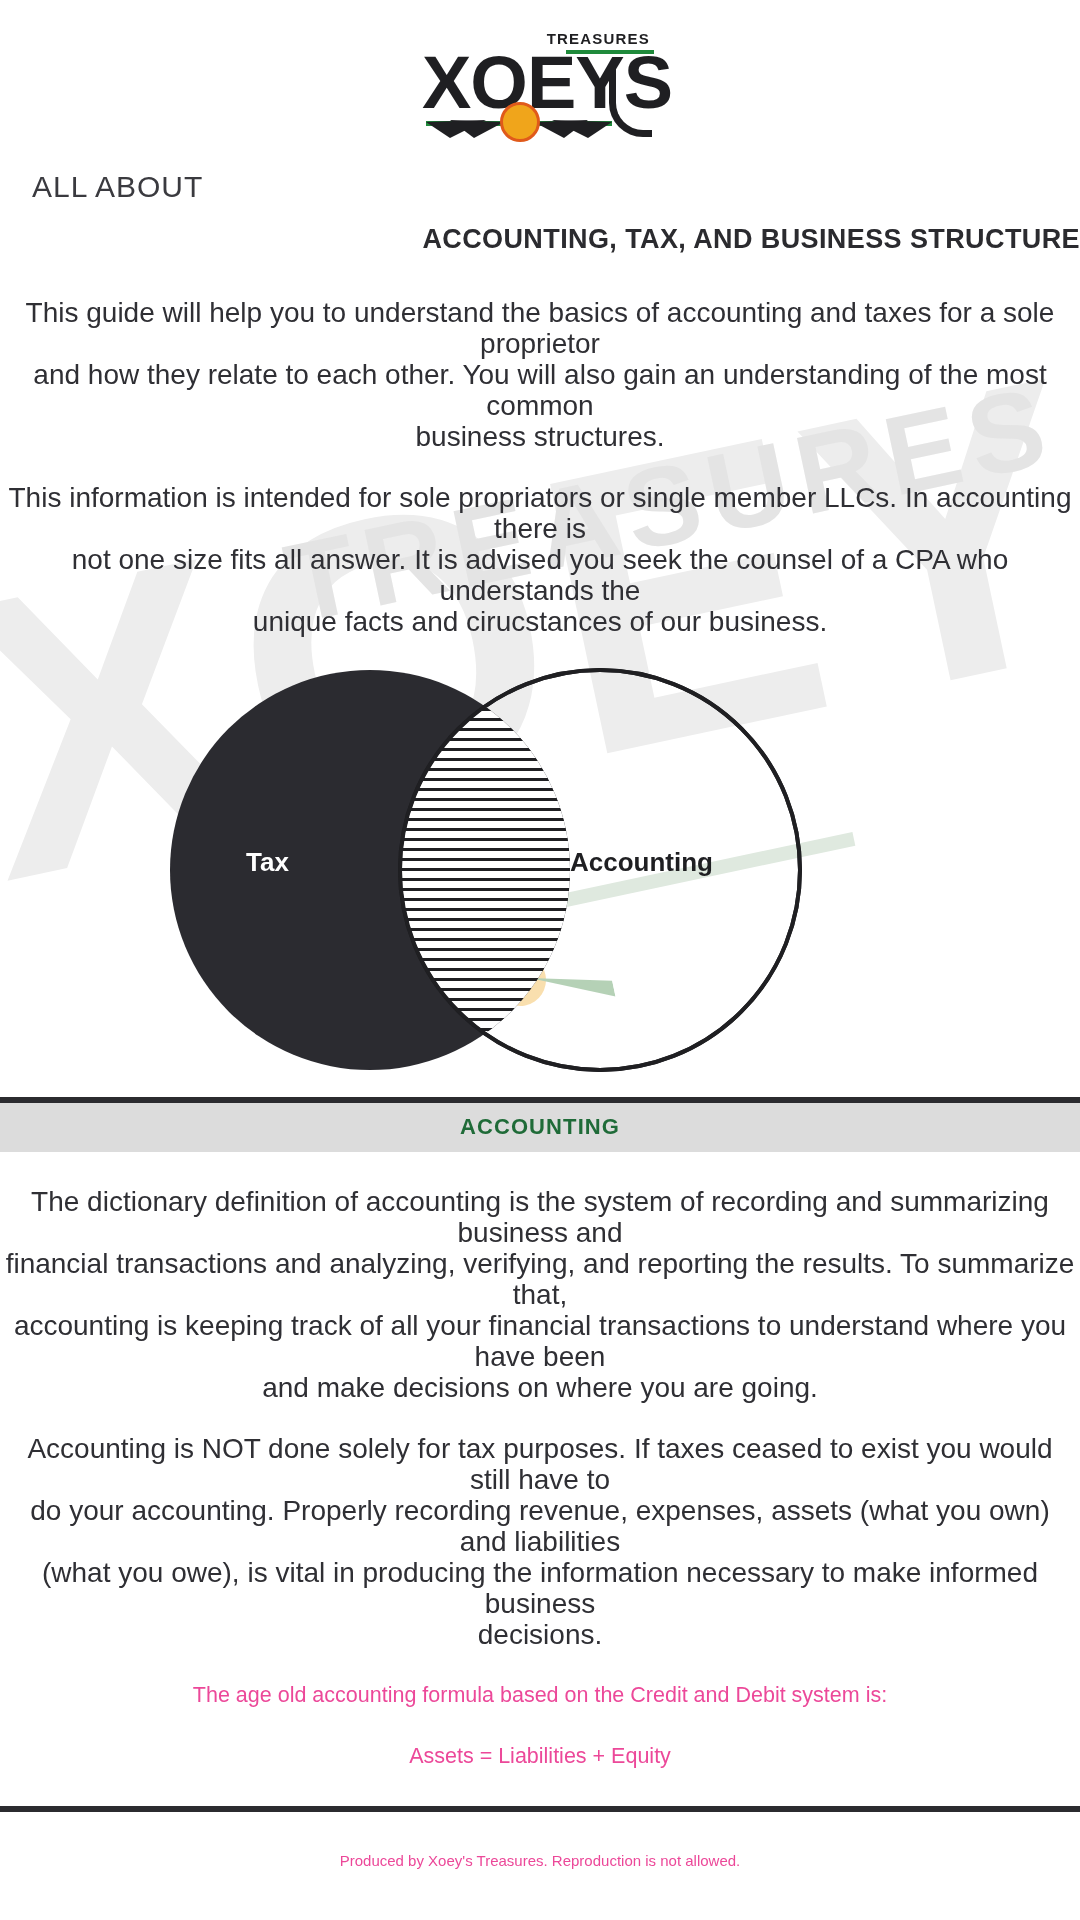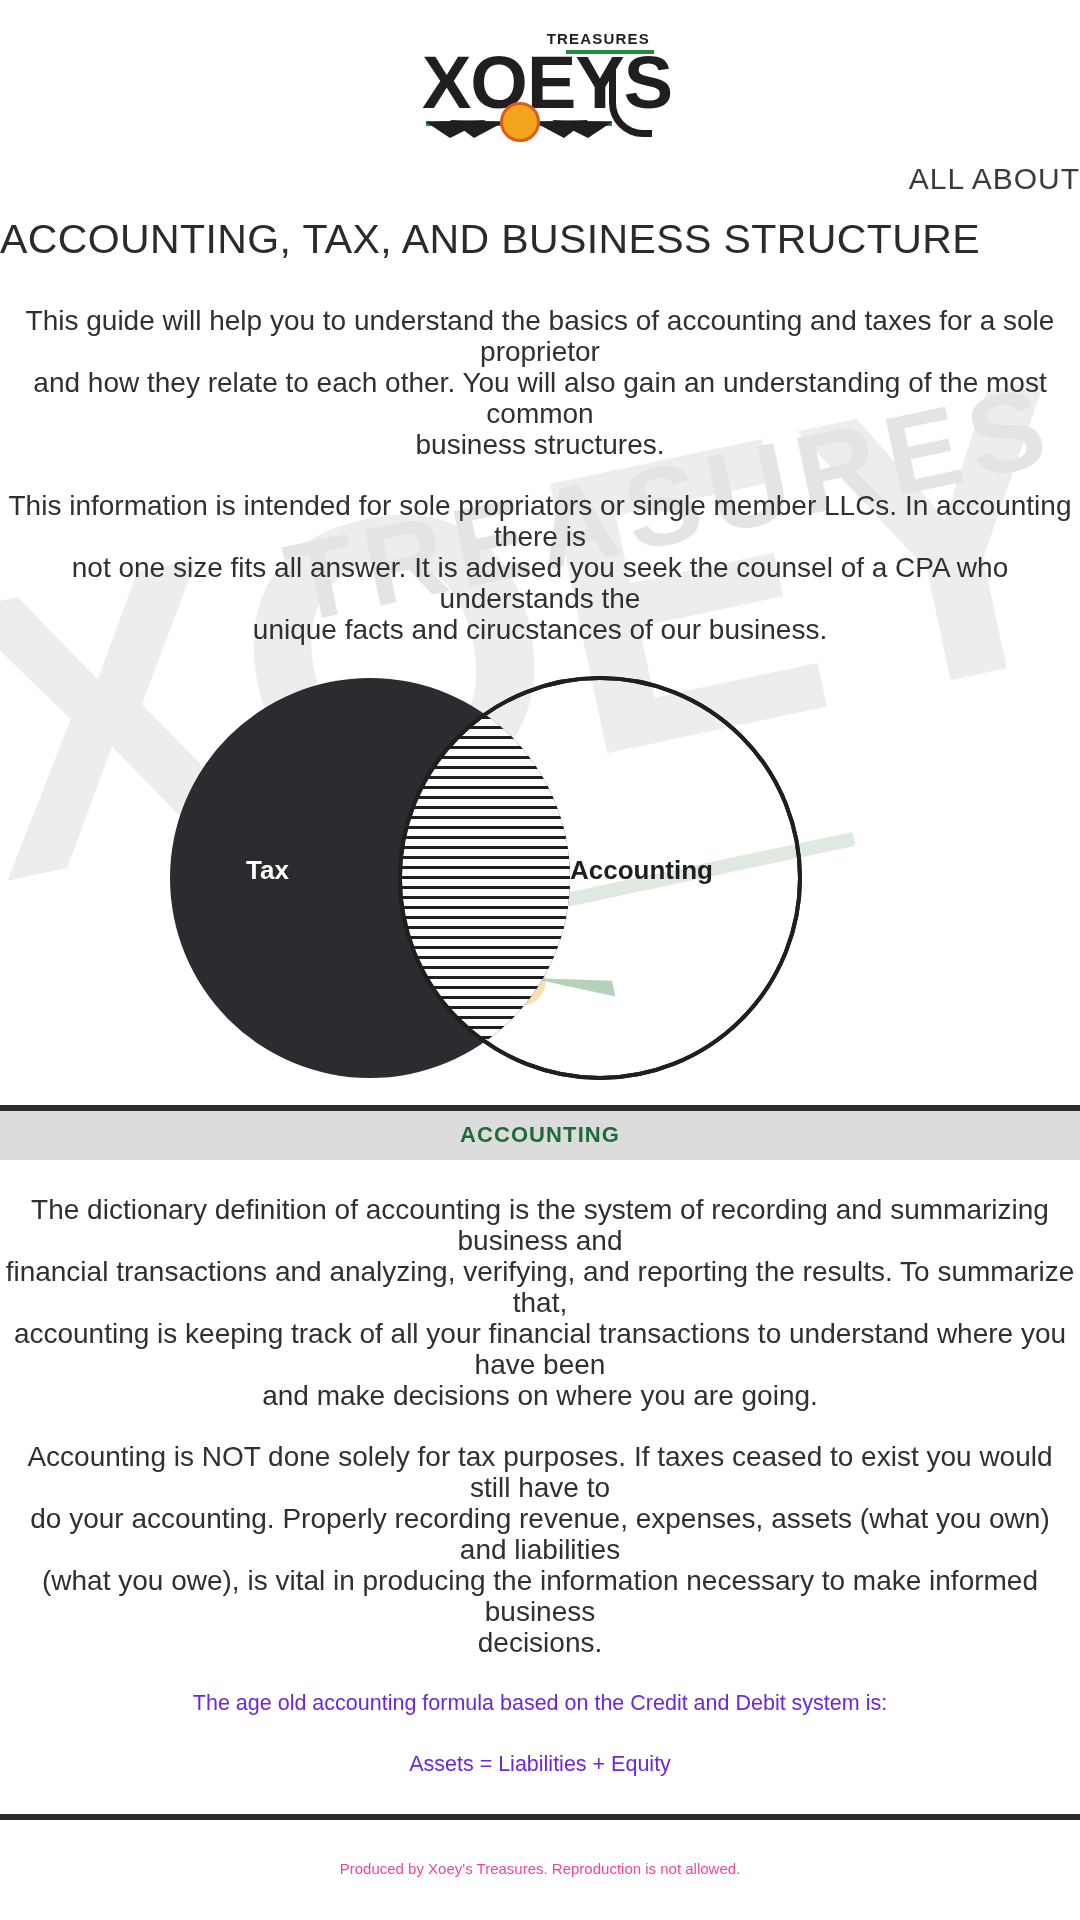--- a/index.html
+++ b/index.html
@@ -147,31 +147,31 @@
   .logo-leaves {
     position: absolute;
     left: 4px;
     bottom: 2px;
     width: 186px;
     height: 22px;
   }
 
   
   .all-about {
-    text-align: right;
+    text-align: left;
     font-size: 30px;
     letter-spacing: 1px;
     color: #3a3a3f;
-    margin-top: 20px;
+    margin-top: 28px;
     padding-left: 32px;
   }
   .main-title {
-    text-align: left;
-    font-size: 41px;
-    font-weight: normal;
+    text-align: right;
+    font-size: 27px;
+    font-weight: bold;
     letter-spacing: 0.4px;
     color: #2b2b2f;
     margin-top: 20px;
     white-space: nowrap;
   }
 
   
   .intro {
     margin-top: 42px;
   }
@@ -238,21 +238,21 @@
 
   
   .section-body {
     margin-top: 34px;
   }
   .formula {
     text-align: center;
     font-size: 21.5px;
     line-height: 31px;
     margin-top: 30px;
-    color: #6d28d9;
+    color: #ec4899;
   }
 
   .rule-bottom {
     width: 1080px;
     height: 6px;
     background: #2b2b2f;
     margin-top: 34px;
   }
 
   .footer {

